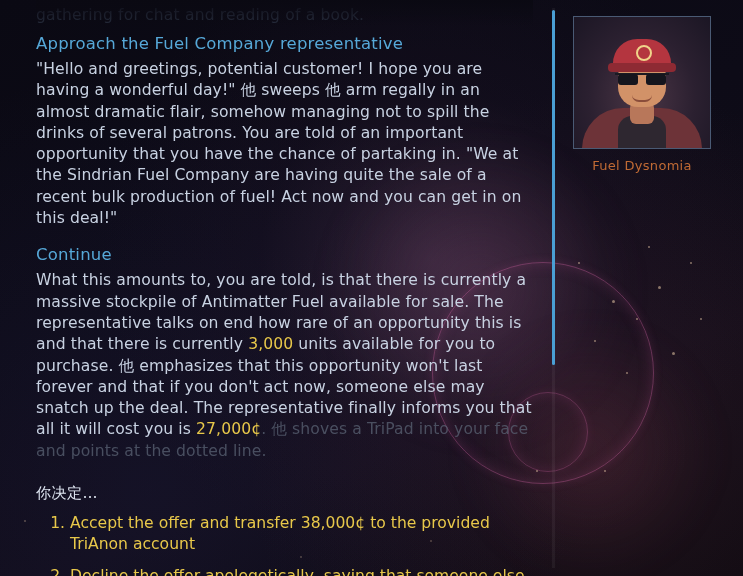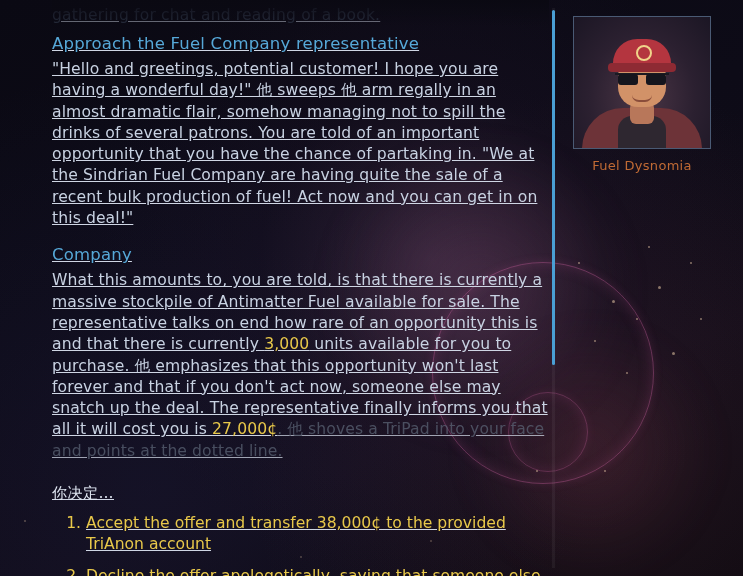--- a/index.html
+++ b/index.html
@@ -40,25 +40,24 @@
   }
   .nebula {
     position: absolute;
     border-radius: 50%;
     filter: blur(18px);
   }
 
   
   #text-col {
     position: absolute;
-    left: 52px;
+    left: 36px;
     top: 0;
     width: 497px;
     height: 494px;
-    text-decoration: underline;
   }
   .scroll-fade-top {
     position: absolute;
     left: 0; top: 0; width: 497px; height: 26px;
     background: linear-gradient(to bottom, rgba(10,9,18,0.95), rgba(10,9,18,0.0));
     z-index: 5;
     pointer-events: none;
   }
   .faded-line {
     color: #3e4a5e;
@@ -258,21 +257,21 @@
 
   <div id="text-col">
     <div class="scroll-fade-top"></div>
 
     <p class="faded-line">gathering for chat and reading of a book.</p>
 
     <div class="link-head">Approach the Fuel Company representative</div>
 
     <p class="para">"Hello and greetings, potential customer! I hope you are having a wonderful day!" 他 sweeps 他 arm regally in an almost dramatic flair, somehow managing not to spill the drinks of several patrons. You are told of an important opportunity that you have the chance of partaking in. "We at the Sindrian Fuel Company are having quite the sale of a recent bulk production of fuel! Act now and you can get in on this deal!"</p>
 
-    <div class="link-head second">Company</div>
+    <div class="link-head second">Continue</div>
 
     <p class="para"><span>What this amounts to, you are told, is that there is currently a massive stockpile of Antimatter Fuel available for sale. The representative talks on end how rare of an opportunity this is and that there is currently </span><span class="amount">3,000</span><span> units available for you to purchase. 他 emphasizes that this opportunity won't last forever and that if you don't act now, someone else may snatch up the deal. The representative finally informs you that all it will cost you is </span><span class="amount">27,000¢</span><span class="fade-out">. 他 shoves a TriPad into your face and points at the dotted line.</span></p>
 
     <div class="prompt">你决定…</div>
 
     <ol class="choices">
       <li><span class="choice-text">Accept the offer and transfer 38,000¢ to the provided TriAnon account</span></li>
       <li><span class="choice-text">Decline the offer apologetically, saying that someone else deserves this</span></li>
     </ol>
   </div>

